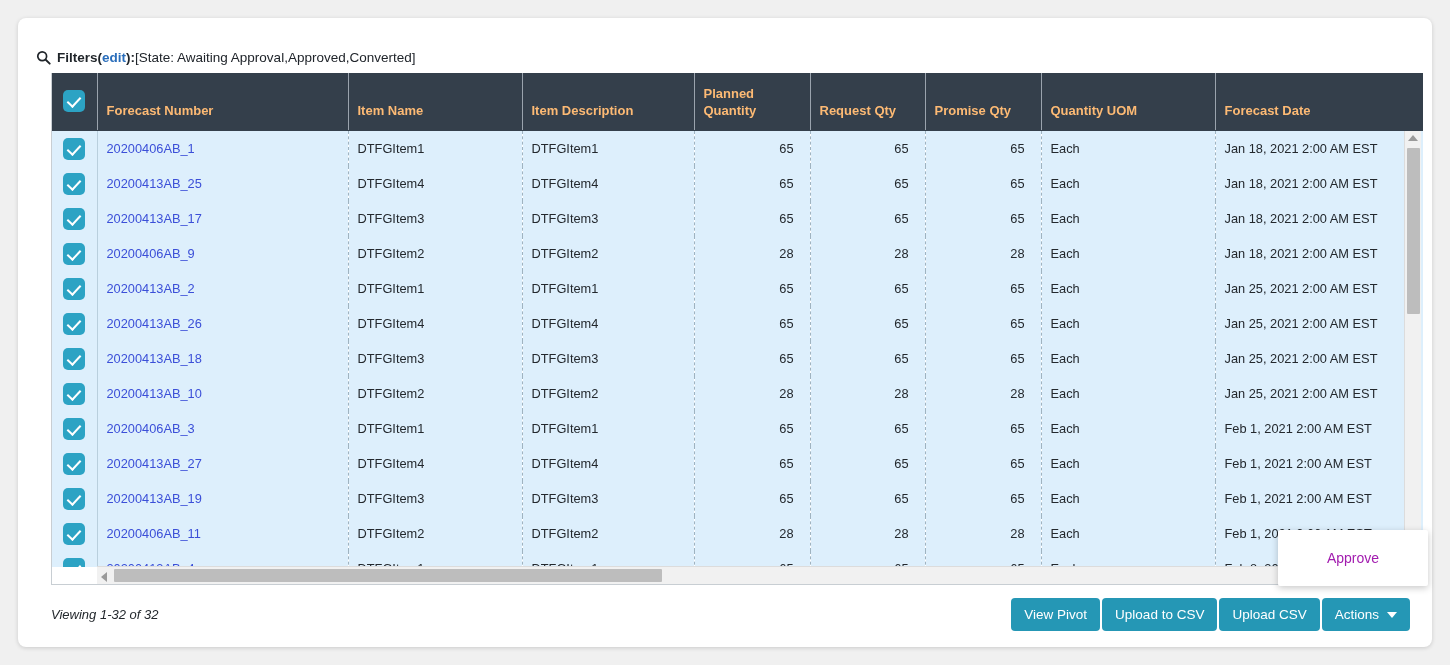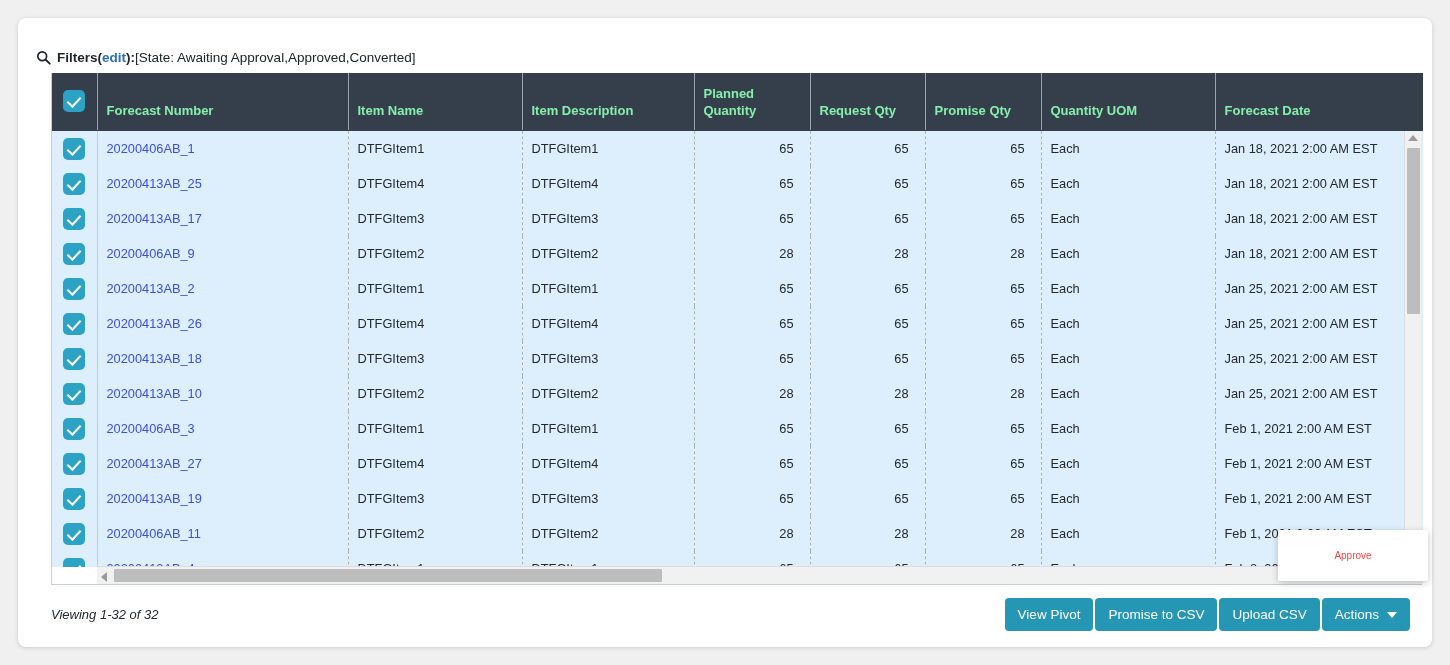--- a/index.html
+++ b/index.html
@@ -54,21 +54,21 @@
     border-top: none;
     background: #fff;
   }
   table.grid {
     border-collapse: collapse;
     table-layout: fixed;
     width: 1371px;
   }
   table.grid thead th {
     background: #343f4b;
-    color: #86efac;
+    color: #fdba74;
     font-size: 13px;
     font-weight: bold;
     text-align: left;
     vertical-align: bottom;
     padding: 0 0 11px 9px;
     height: 57px;
     border-right: 1px solid #9aa3ad;
     border-bottom: 1px solid #343f4b;
     line-height: 17px;
   }
@@ -245,22 +245,22 @@
     left: 1260px;
     top: 512px;
     width: 150px;
     background: #ffffff;
     box-shadow: 0 2px 7px rgba(0,0,0,0.22);
     border-radius: 2px;
     z-index: 40;
     padding: 12px 0;
   }
   .dropdown .item {
-    font-size: 10px;
-    color: #ef4444;
+    font-size: 14px;
+    color: #a21caf;
     padding: 8px 14px;
     text-align: center;
     cursor: pointer;
     white-space: nowrap;
   }
 </style>
 </head>
 <body>
 
 <div id="app">
@@ -485,21 +485,21 @@
     </div>
   </div>
 
   <div class="footer">
     <div class="viewing">Viewing 1-32 of 32</div>
     <div class="btn-row">
       <button class="btn">
         <span>View Pivot</span>
       </button>
       <button class="btn">
-        <span>Promise to CSV</span>
+        <span>Upload to CSV</span>
       </button>
       <button class="btn">
         <span>Upload CSV</span>
       </button>
       <button class="btn">
         <span>Actions</span>
         <span class="caret"></span>
       </button>
     </div>
   </div>

